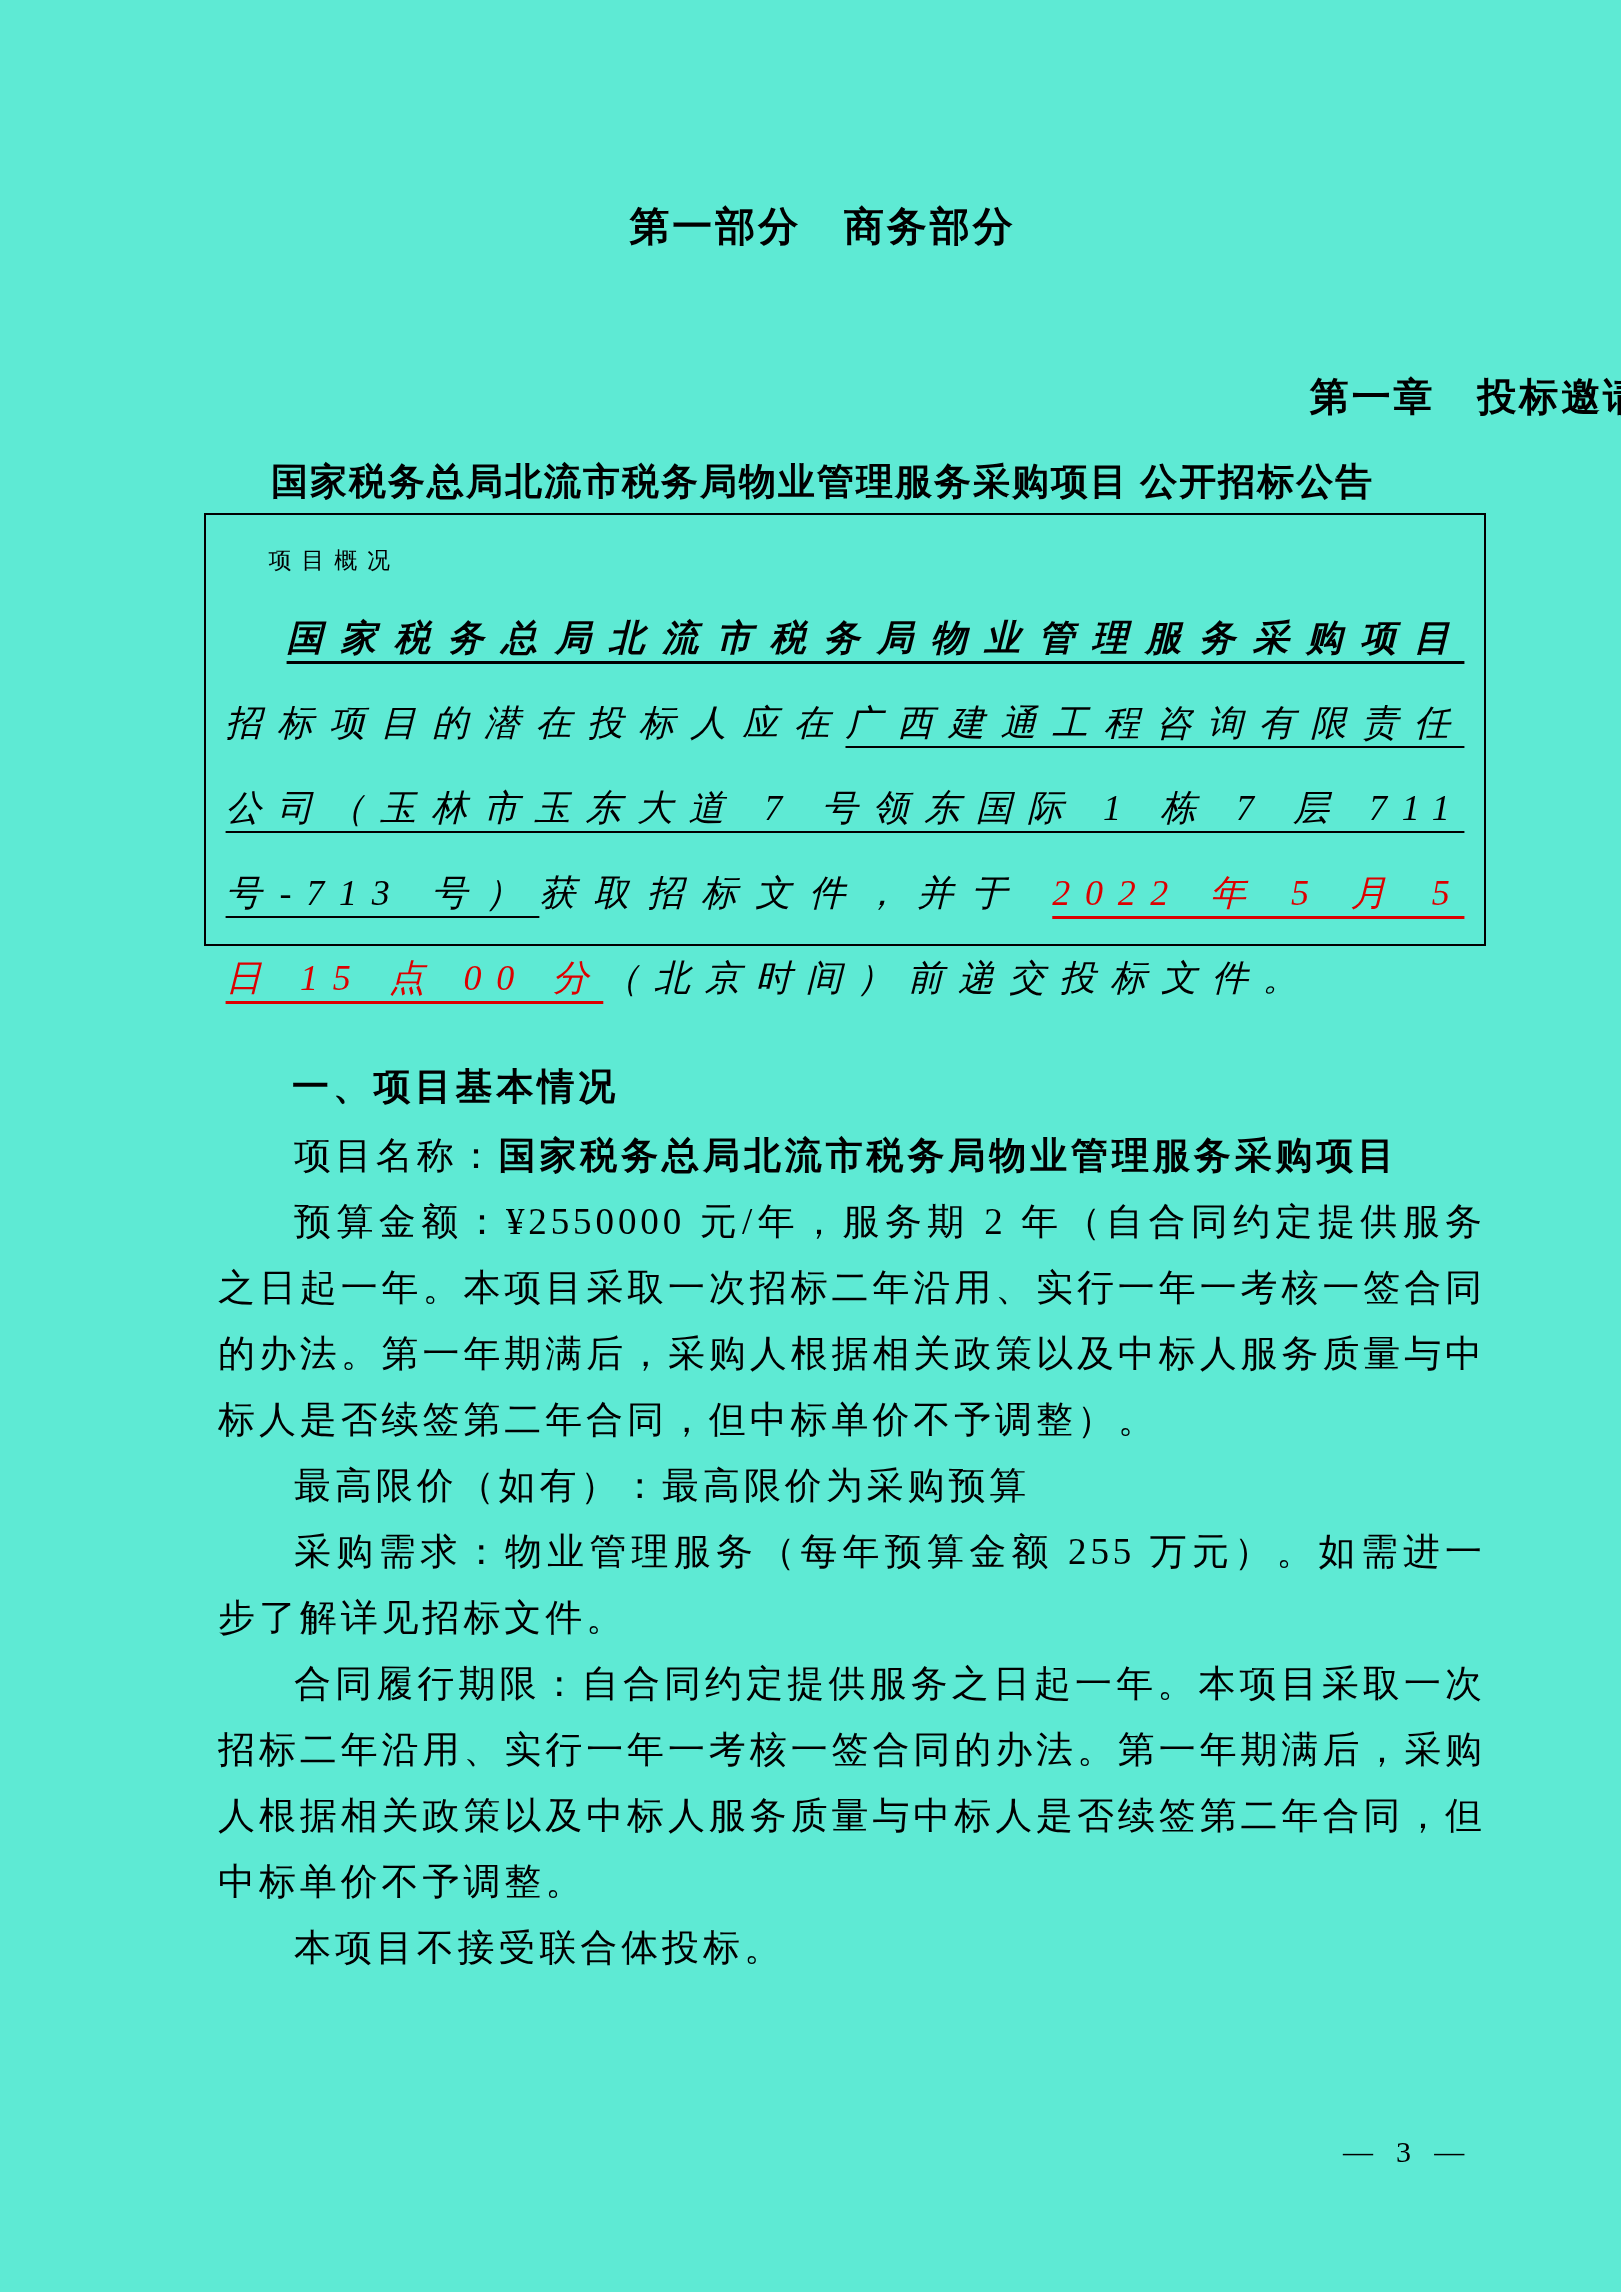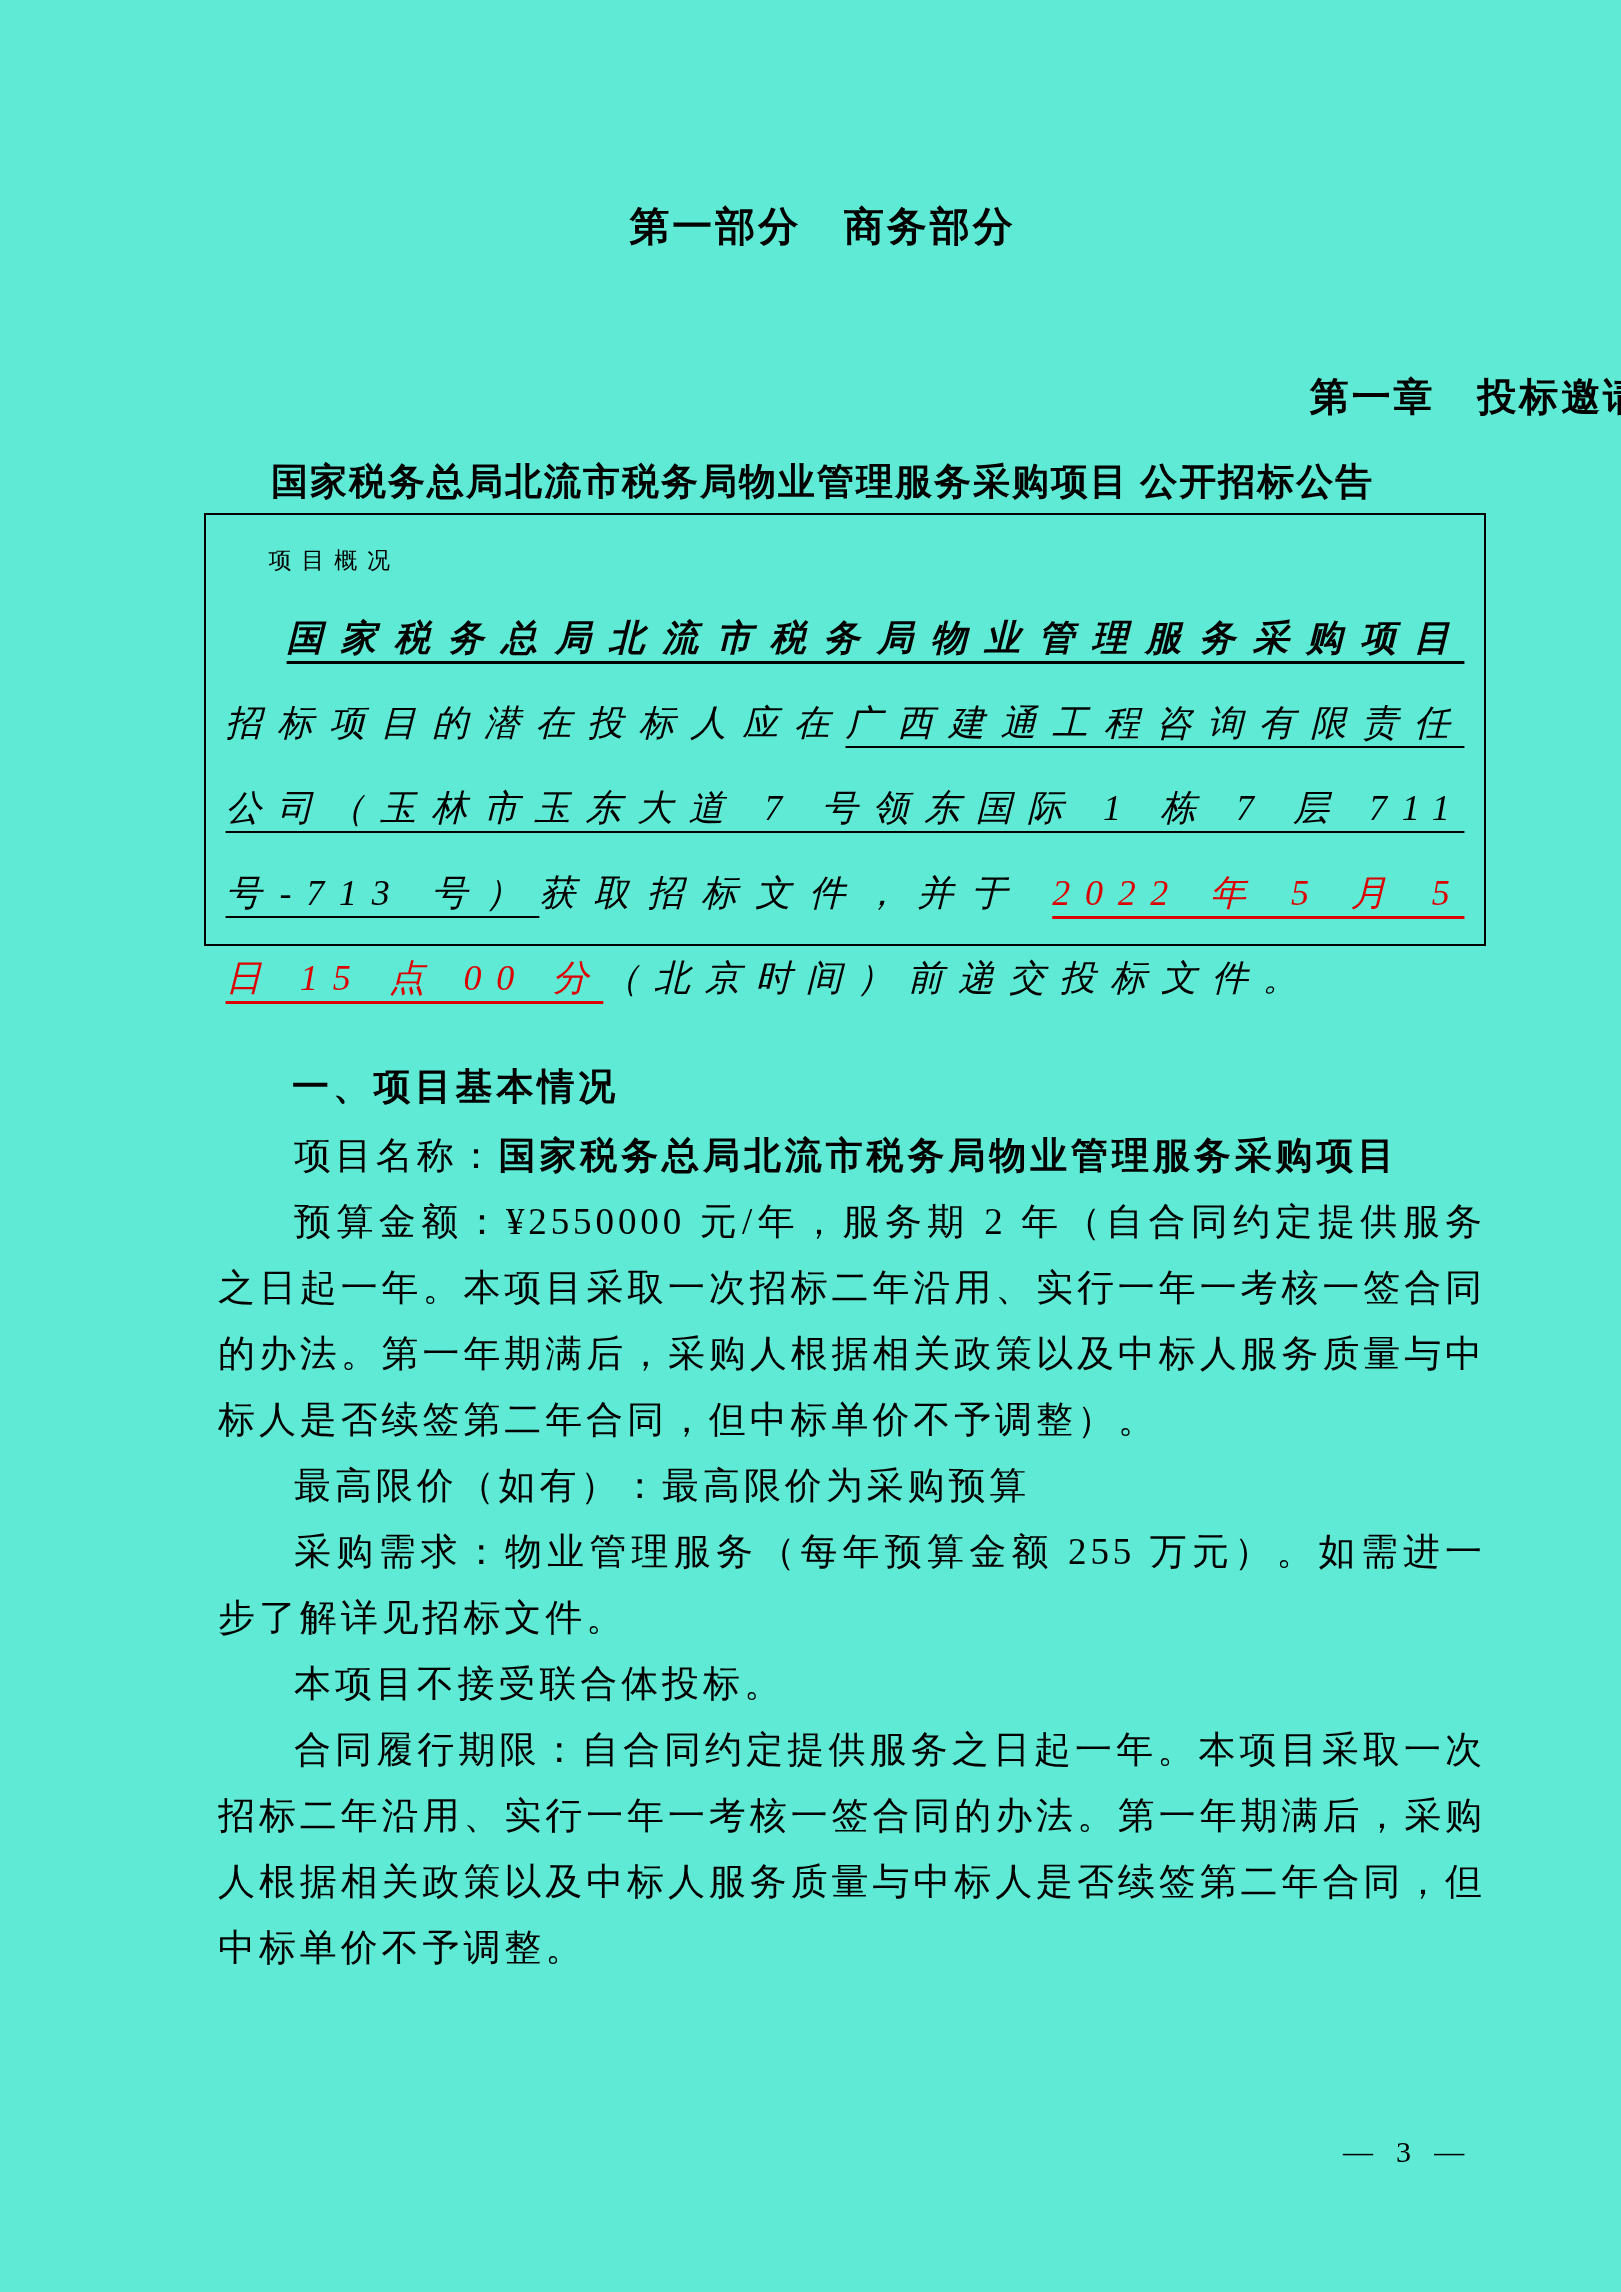--- a/index.html
+++ b/index.html
@@ -145,20 +145,20 @@
     </p>
   </div>
 
   <div class="section-heading">一、项目基本情况</div>
 
   <div class="body-block">
     <p><span>项目名称：</span><span class="bold">国家税务总局北流市税务局物业管理服务采购项目</span></p>
     <p>预算金额：¥2550000 元/年，服务期 2 年（自合同约定提供服务之日起一年。本项目采取一次招标二年沿用、实行一年一考核一签合同的办法。第一年期满后，采购人根据相关政策以及中标人服务质量与中标人是否续签第二年合同，但中标单价不予调整）。</p>
     <p>最高限价（如有）：最高限价为采购预算</p>
     <p>采购需求：物业管理服务（每年预算金额 255 万元）。如需进一步了解详见招标文件。</p>
+    <p>合同履行期限：自合同约定提供服务之日起一年。本项目采取一次招标二年沿用、实行一年一考核一签合同的办法。第一年期满后，采购人根据相关政策以及中标人服务质量与中标人是否续签第二年合同，但中标单价不予调整。</p>
     <p>本项目不接受联合体投标。</p>
-    <p>合同履行期限：自合同约定提供服务之日起一年。本项目采取一次招标二年沿用、实行一年一考核一签合同的办法。第一年期满后，采购人根据相关政策以及中标人服务质量与中标人是否续签第二年合同，但中标单价不予调整。</p>
   </div>
 
   <div class="page-number">— 3 —</div>
 
 </div>
 
 
 </body></html>

